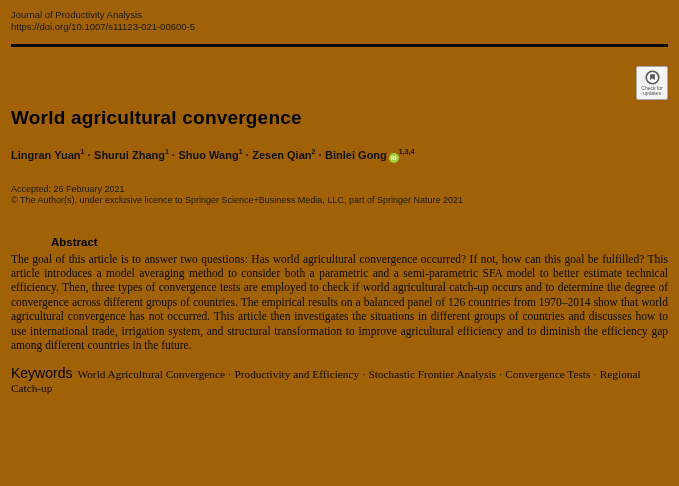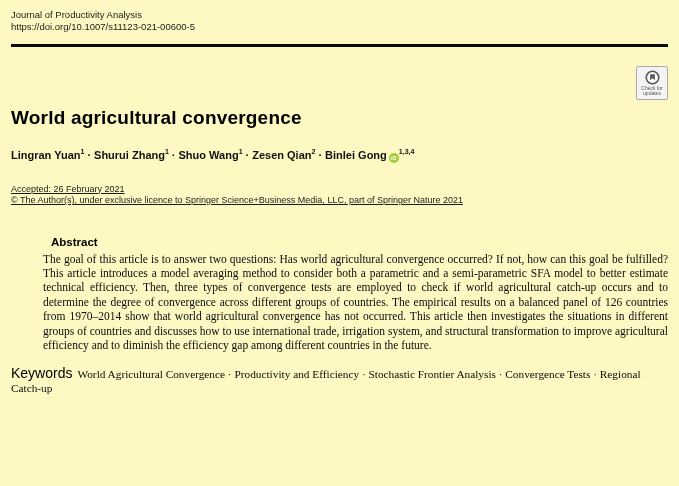--- a/index.html
+++ b/index.html
@@ -1,19 +1,19 @@
 <!DOCTYPE html>
 <html><head>
 <meta charset="utf-8">
 <style>
   html,body{margin:0;padding:0;background:#fff;}
   .page{
     position:relative;
     width:679px;height:486px;
-    background:#fef9c3;color:#000;
+    background:#a16207;color:#000;
     font-family:"Liberation Sans",sans-serif;
     overflow:hidden;
     box-sizing:border-box;
     padding:9px 11px 12px 11px;
   }
   .journal-line{font-size:9.5px;line-height:11.5px;color:#1a1a1a;}
   .doi-line{font-size:9.5px;line-height:11.5px;color:#1a1a1a;}
   .top-rule{margin-top:12px;height:3px;background:#0a0a0a;}
   .badge-row{display:flex;justify-content:flex-end;margin-top:19px;height:34px;}
   .crossmark-badge{
@@ -36,27 +36,27 @@
   }
   .authors sup{font-size:7px;font-weight:bold;}
   .author-sep{margin:0 3px;}
   .orcid-icon{
     display:inline-block;width:10px;height:10px;border-radius:50%;
     background:#A6CE39;color:#fff;
     font-size:5.5px;font-weight:bold;line-height:10px;text-align:center;
     vertical-align:-1px;margin-left:2px;
     cursor:pointer;
   }
-  .meta-block{margin-top:21px;font-size:9px;line-height:11.5px;color:#1a1a1a;text-decoration:underline;}
+  .meta-block{margin-top:21px;font-size:9px;line-height:11.5px;color:#1a1a1a;}
   .abstract-heading{margin-top:29px;font-size:11.5px;font-weight:bold;margin-left:40px;}
   .abstract-text{
     margin-top:4px;
     font-family:"Liberation Serif",serif;
     font-size:11.5px;line-height:14.4px;
-    text-align:justify;color:#0a0a0a;margin-left:32px;
+    text-align:justify;color:#0a0a0a;
   }
   .keywords-line{
     margin-top:13px;
     font-family:"Liberation Serif",serif;
     font-size:11.3px;line-height:14.4px;color:#0a0a0a;
   }
   .inline-label{
     font-family:"Liberation Sans",sans-serif;
     font-weight:normal;font-size:14px;color:#000;
     margin-right:5px;

